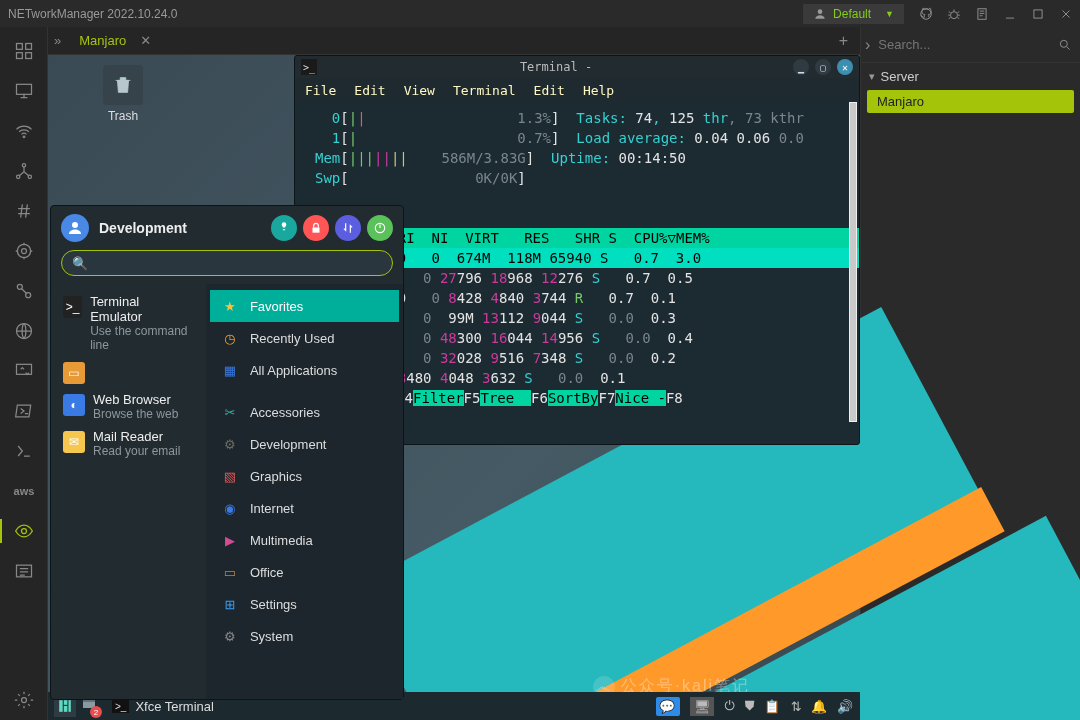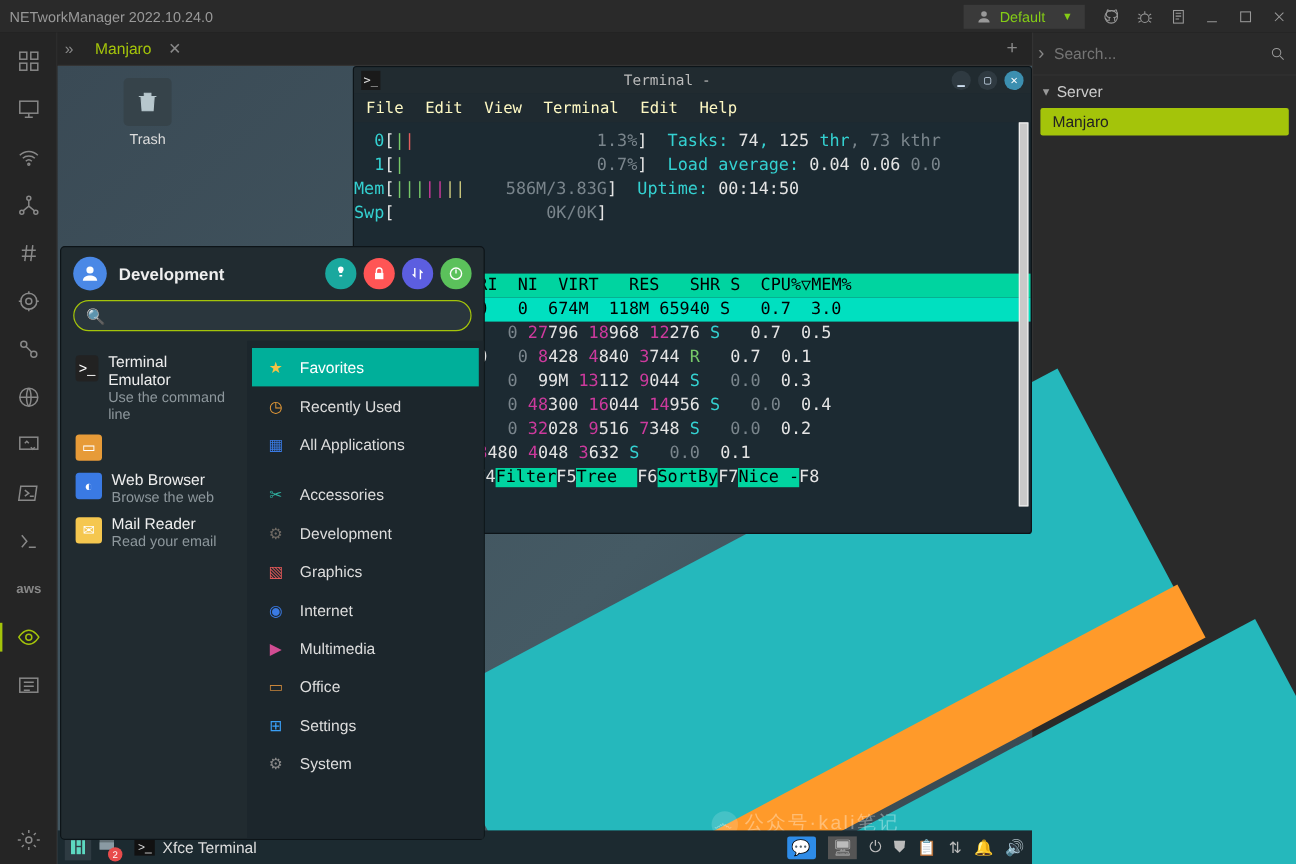--- a/index.html
+++ b/index.html
@@ -45,21 +45,21 @@
 .term-titlebar { height: 22px; background: #212b30; display: flex; align-items: center; padding: 0 6px; font-size: 12px; color: #bbb; }
 .term-titlebar .tt-icon { width: 16px; height: 16px; background: #1a1a1a; display: flex; align-items: center; justify-content: center; color: #ddd; font-size: 10px; margin-right: 8px; }
 .term-titlebar .tt-title { flex: 1; text-align: center; }
 .term-titlebar .wbtn { width: 16px; height: 16px; border-radius: 50%; display: flex; align-items: center; justify-content: center; margin-left: 6px; font-size: 10px; cursor: pointer; }
 .wmin { background: #2f3a41; color: #cde; }
 .wmax { background: #2f3a41; color: #cde; }
 .wclose { background: #3c8fb0; color: #fff; }
 .term-menu { height: 24px; display: flex; align-items: center; gap: 18px; padding: 0 10px; color: #fef9c3; font-size: 13px; background: #1f2a30; }
 .term-menu span { cursor: pointer; }
 .term-body { padding: 6px 0 0 0; color: #ccc; white-space: pre; overflow: hidden; position: relative; }
-.term-body .line { line-height: 20px; padding-left: 0; }
+.term-body .line { line-height: 20px; padding-left: 20px; }
 .term-scroll { position:absolute; right:2px; top:46px; width:8px; height: 320px; background: #c9c9c9; border:1px solid #eee; }
 .cyan { color: #34d1d1; }
 .mag { color: #cc3a9d; }
 .yel { color: #c7c47b; }
 .grn { color: #77c969; }
 .wht { color: #e4e4e4; }
 .red { color: #e25e5e; }
 .gray { color: #7a858c; }
 .htop-hrow { background: #00d4a0; color: #000; line-height:20px; }
 .htop-row { line-height: 20px; padding-left: 10px; }

